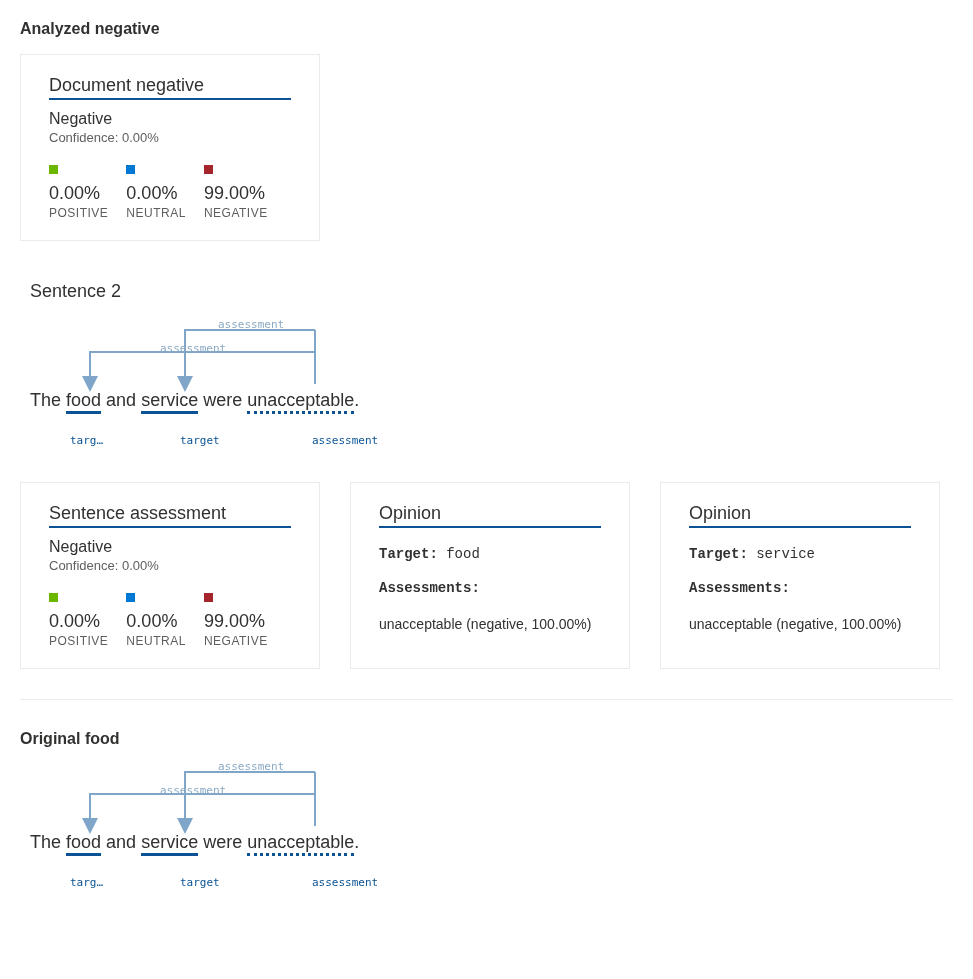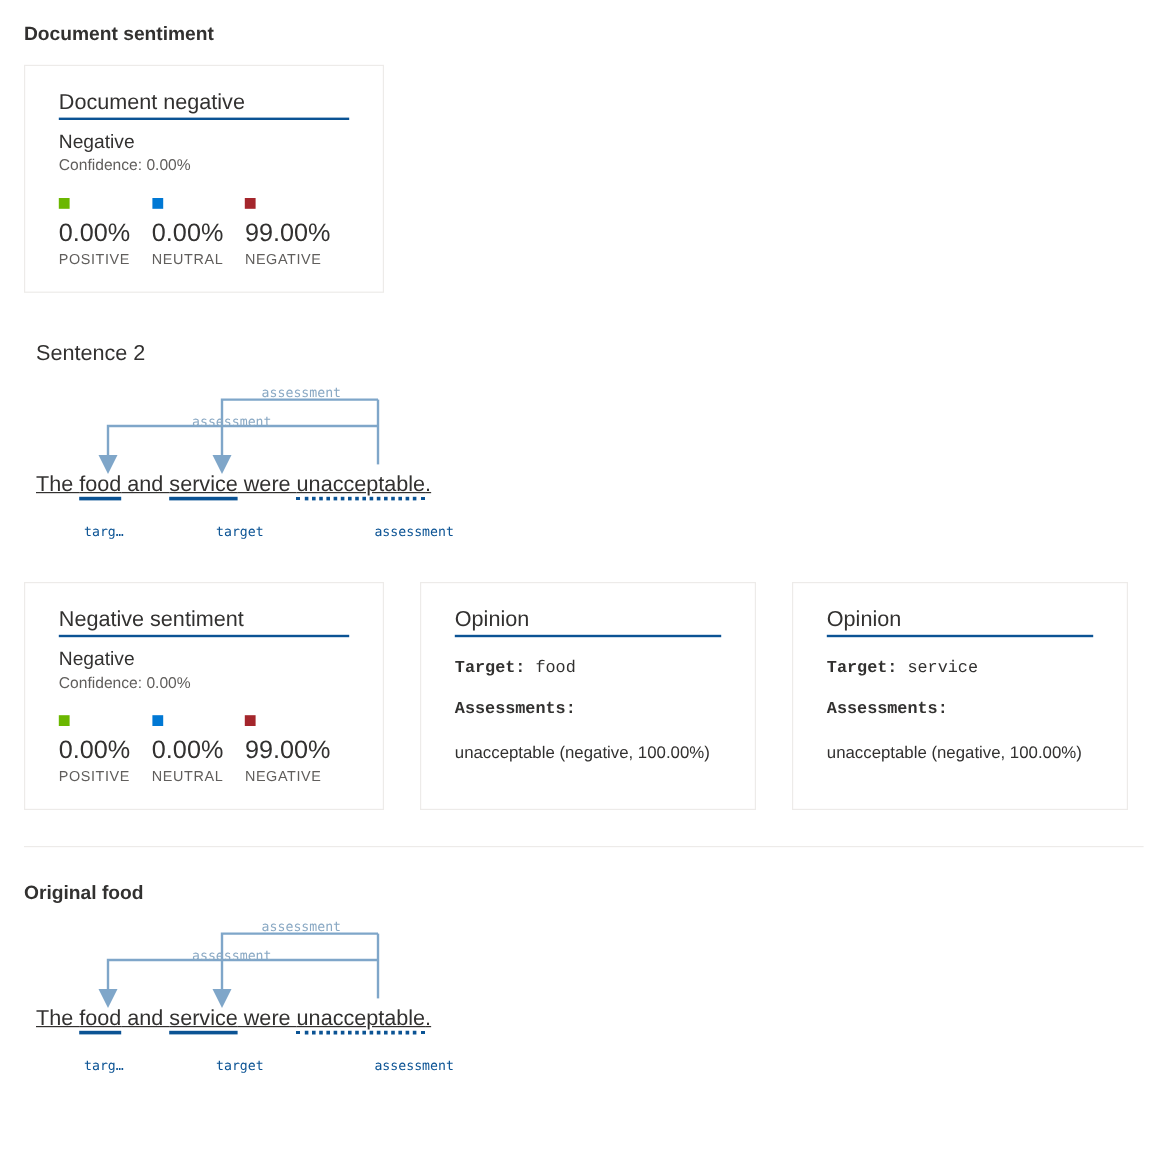--- a/index.html
+++ b/index.html
@@ -53,21 +53,21 @@
   .swatch {
     width: 9px;
     height: 9px;
     display: inline-block;
     margin-bottom: 4px;
   }
   .sw-pos { background: #6bb700; }
   .sw-neu { background: #0078d4; }
   .sw-neg { background: #a4262c; }
   .score-val {
-    font-size: 21px;
+    font-size: 18px;
     color: #323130;
     margin: 2px 0;
   }
   .score-lab {
     font-size: 12px;
     color: #605e5c;
     letter-spacing: 0.5px;
   }
   .sentence-heading {
     font-size: 18px;
@@ -80,21 +80,21 @@
     margin: 10px 0 40px 10px;
     font-family: "Segoe UI", sans-serif;
   }
   .diag-text {
     position: absolute;
     top: 68px;
     left: 0;
     font-size: 18px;
     white-space: nowrap;
   }
-  .diag-text .token { display: inline; text-decoration: underline; }
+  .diag-text .token { display: inline; }
   .tok-target {
     border-bottom: 3px solid #0b5394;
     padding-bottom: 1px;
   }
   .tok-assess {
     border-bottom: 3px dotted #0b5394;
     padding-bottom: 1px;
   }
   .tok-label {
     position: absolute;
@@ -134,21 +134,21 @@
     border-top: 1px solid #edebe9;
     margin: 10px 0 30px 0;
   }
 </style>
 </head>
 <body>
 
 
 
 
-<div class="section-title">Document sentiment</div>
+<div class="section-title">Analyzed negative</div>
 
 <div class="card" style="width:300px;">
   <span class="card-title">Document negative</span>
   <div class="verdict">Negative</div>
   <div class="confidence">Confidence: 0.00%</div>
   <div class="scores-row">
     <div class="score-col">
       <span class="swatch sw-pos"></span>
       <div class="score-val">0.00%</div>
       <div class="score-lab">POSITIVE</div>
@@ -190,21 +190,21 @@
     <span class="token">The </span><span class="token tok-target">food</span><span class="token"> and </span><span class="token tok-target">service</span><span class="token"> were </span><span class="token tok-assess">unacceptable</span><span class="token">.</span>
   </div>
   <span class="tok-label" style="left:40px;">targ…</span>
   <span class="tok-label" style="left:150px;">target</span>
   <span class="tok-label" style="left:282px;">assessment</span>
 </div>
 
 
 <div class="cards-row">
   <div class="card" style="width:300px;">
-    <span class="card-title">Negative sentiment</span>
+    <span class="card-title">Sentence assessment</span>
     <div class="verdict">Negative</div>
     <div class="confidence">Confidence: 0.00%</div>
     <div class="scores-row">
       <div class="score-col">
         <span class="swatch sw-pos"></span>
         <div class="score-val">0.00%</div>
         <div class="score-lab">POSITIVE</div>
       </div>
       <div class="score-col">
         <span class="swatch sw-neu"></span>

